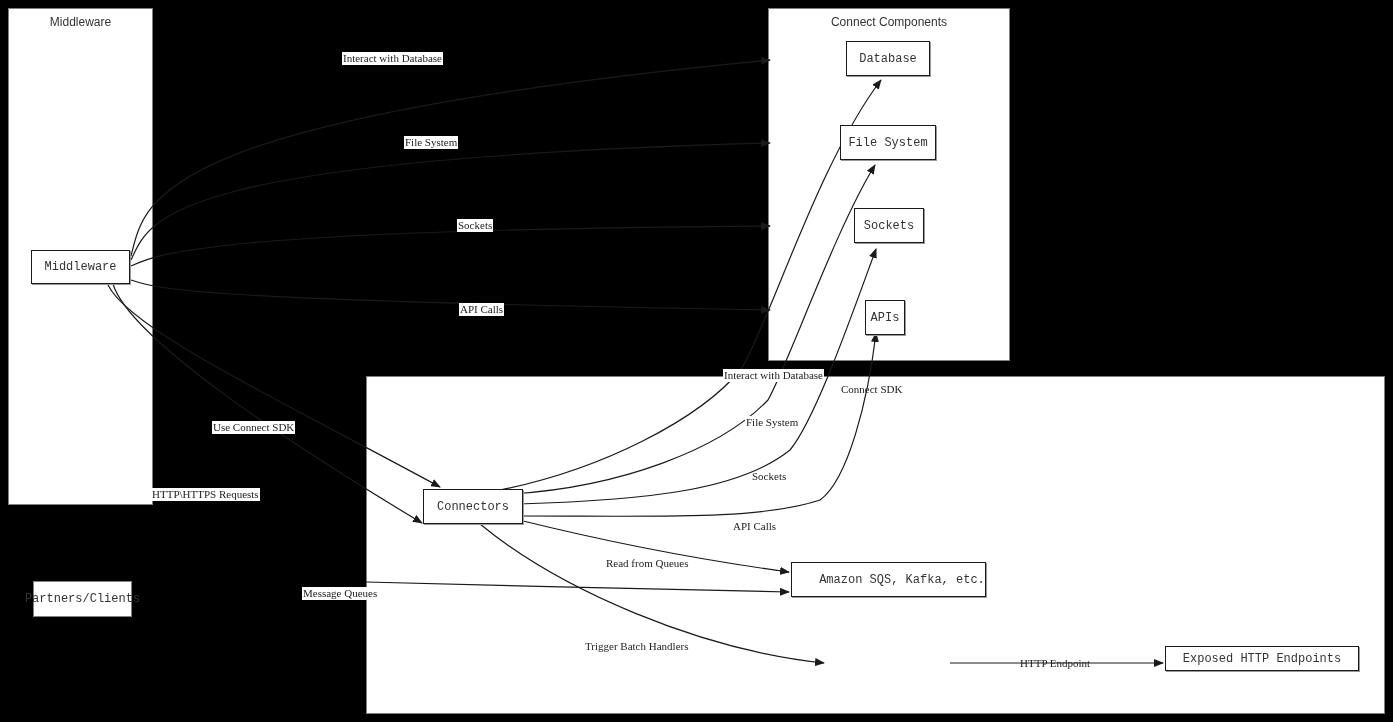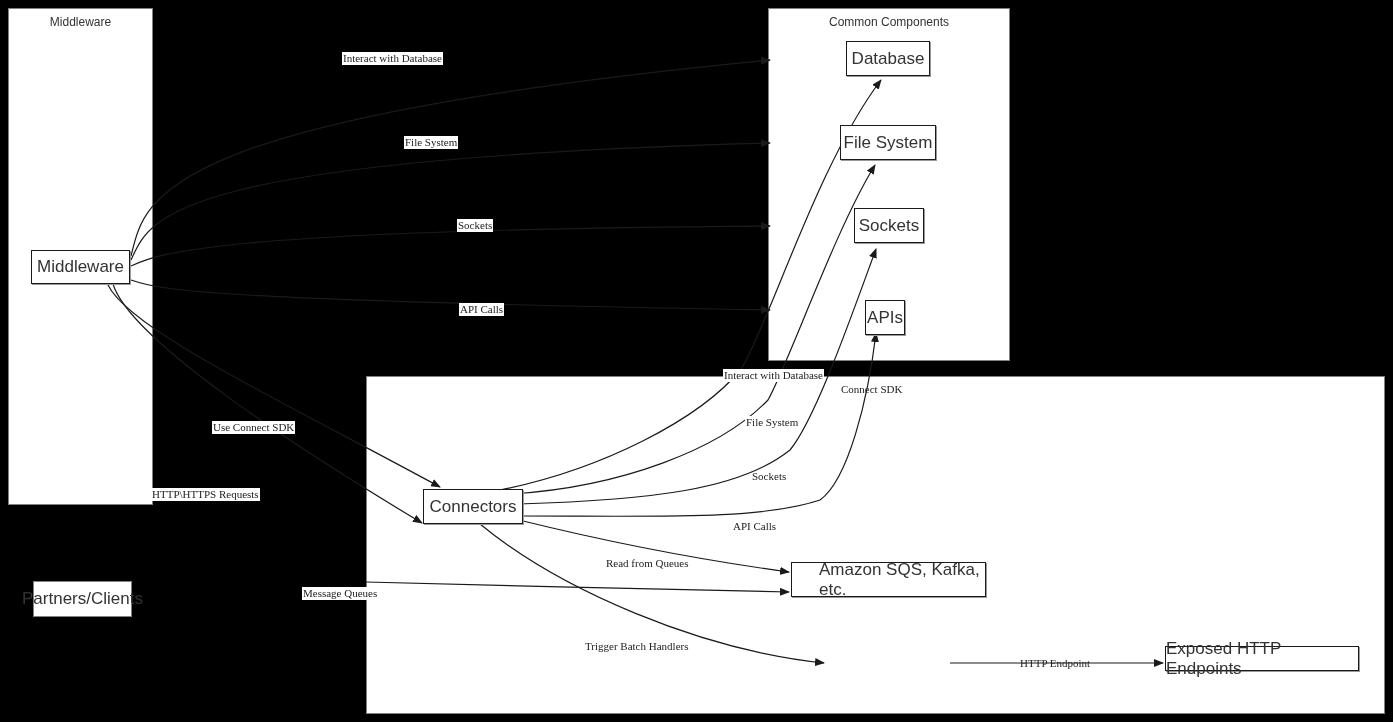--- a/index.html
+++ b/index.html
@@ -41,23 +41,23 @@
   }
   .node {
     position: absolute;
     background: #ffffff;
     border: 1.6px solid #1a1a1a;
     box-shadow: 1px 1px 0 0 #999999;
     box-sizing: border-box;
     display: flex;
     align-items: center;
     justify-content: center;
-    font-size: 17px;
+    font-size: 12px;
     color: #333333;
-    font-family: Liberation Sans, sans-serif;
+    font-family: Liberation Mono, monospace;
     z-index: 5;
   }
   .node.plain {
     border: 1px solid #808080;
     box-shadow: none;
   }
   .edge-label {
     position: absolute;
     background: #ffffff;
     color: #222222;
@@ -75,21 +75,21 @@
 </head>
 <body>
 
 <div id="stage">
 
   <div class="container-box" style="left:8px; top:8px; width:145px; height:497px;">
     <div class="container-title">Middleware</div>
   </div>
 
   <div class="container-box" style="left:768px; top:8px; width:242px; height:353px;">
-    <div class="container-title">Common Components</div>
+    <div class="container-title">Connect Components</div>
   </div>
 
   <div class="container-box" style="left:366px; top:376px; width:1019px; height:338px;"></div>
 
   <svg id="wires" viewBox="0 0 1393 722" xmlns="http://www.w3.org/2000/svg">
     <defs>
       <marker id="arrow" markerWidth="10" markerHeight="8" refX="9" refY="4" orient="auto" markerUnits="userSpaceOnUse">
         <path d="M0,0 L10,4 L0,8 z" fill="#1a1a1a"></path>
       </marker>
     </defs>

